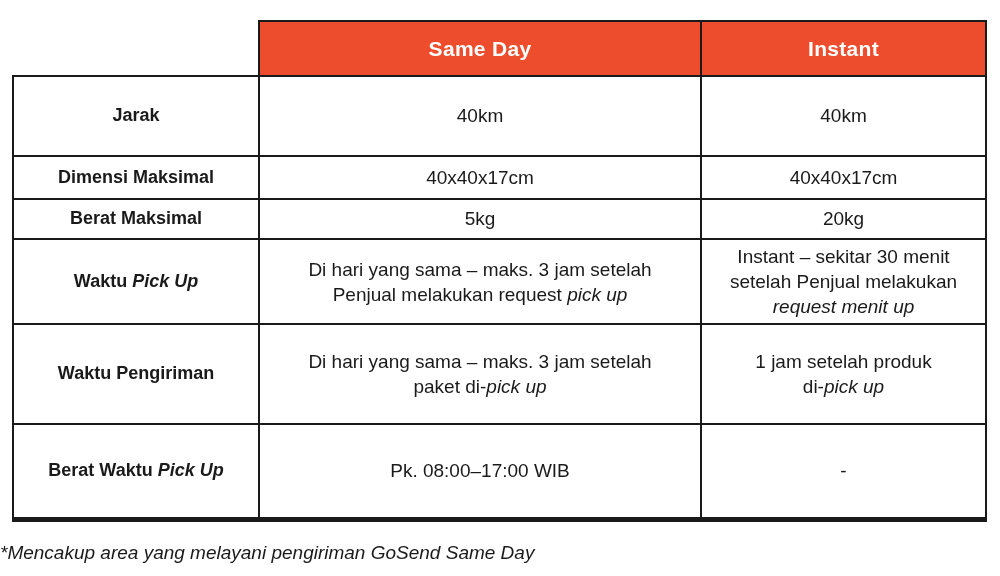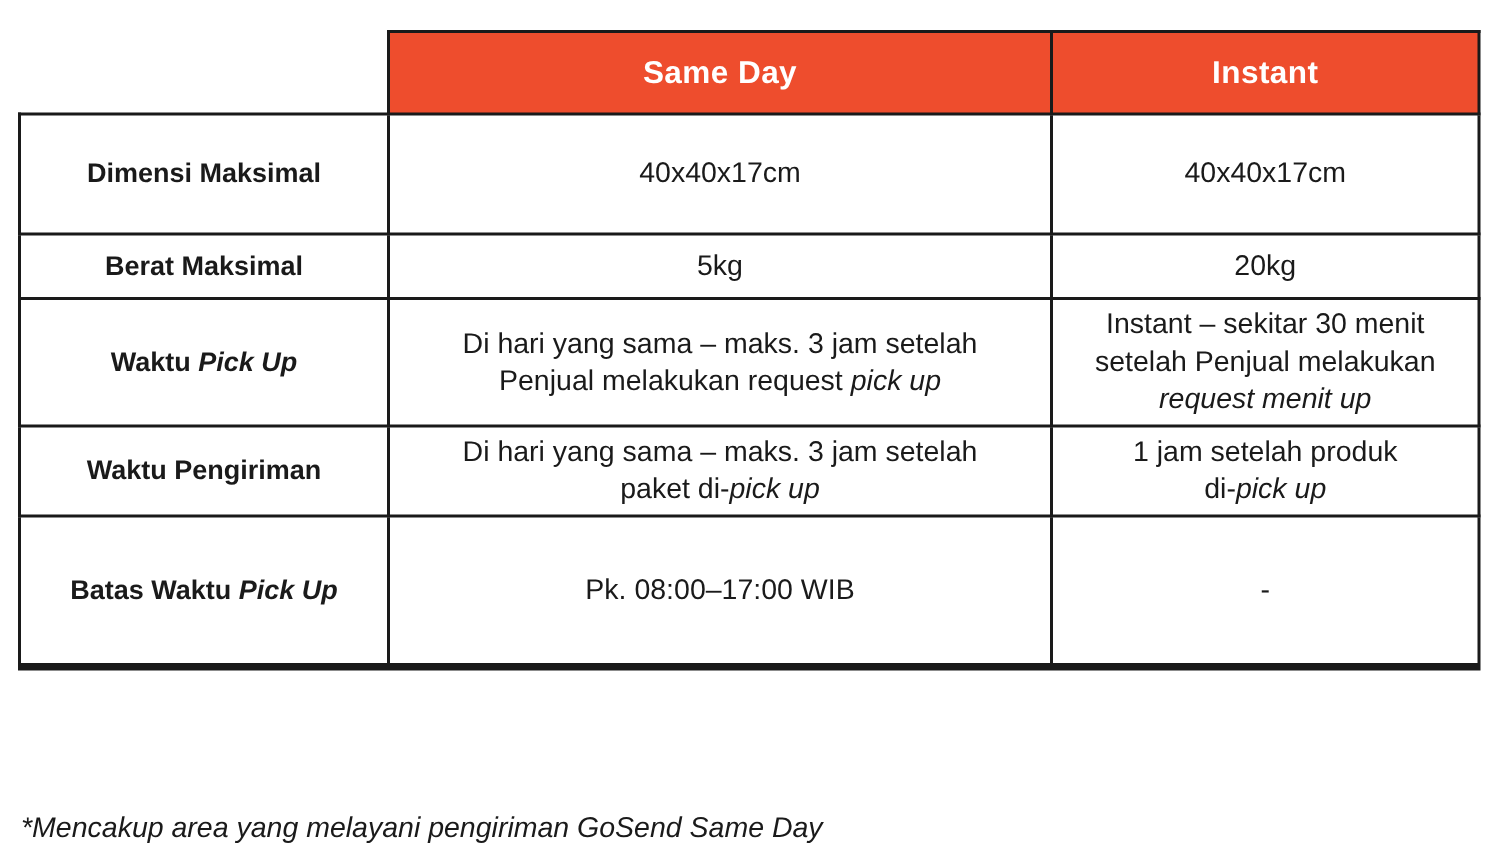--- a/index.html
+++ b/index.html
@@ -29,21 +29,21 @@
   tbody tr:nth-child(1) { height:80px; }
   tbody tr:nth-child(2) { height:43px; }
   tbody tr:nth-child(3) { height:40px; }
   tbody tr:nth-child(4) { height:49px; }
   tbody tr:nth-child(5) { height:100px; }
   tbody tr:nth-child(6) { height:95px;padding-left:48px; }
   tbody tr:nth-child(7) { height:47px; }
   tbody tr:last-child th, tbody tr:last-child td { border-bottom:5px solid var(--ink); }
   em { font-style:italic; }
   .footnote {
-    position:absolute; left:14px; top:542px;
+    position:absolute; left:0; top:542px;
     font-style:italic; font-size:19px; color:var(--ink);
   }
 </style>
 </head>
 <body>
 
 <table class="compare">
   <colgroup>
       <col class="c1">
       <col class="c2">
@@ -51,40 +51,45 @@
     </colgroup>
   <thead>
     <tr>
       <th class="corner"></th>
       <th class="col-h">Same Day</th>
       <th class="col-h">Instant</th>
     </tr>
   </thead>
   <tbody>
       <tr>
+        <th class="row-label"><span>Jarak</span></th>
+        <td><span>40km</span></td>
+        <td><span>40km</span></td>
+      </tr>
+      <tr>
         <th class="row-label"><span>Dimensi Maksimal</span></th>
         <td><span>40x40x17cm</span></td>
         <td><span>40x40x17cm</span></td>
       </tr>
       <tr>
         <th class="row-label"><span>Berat Maksimal</span></th>
         <td><span>5kg</span></td>
         <td><span>20kg</span></td>
       </tr>
       <tr>
         <th class="row-label"><span>Waktu </span><em>Pick Up</em></th>
         <td><span>Di hari yang sama – maks. 3 jam setelah</span><br><span>Penjual melakukan request </span><em>pick up</em></td>
         <td><span>Instant – sekitar 30 menit</span><br><span>setelah Penjual melakukan</span><br><em>request menit up</em></td>
       </tr>
       <tr>
         <th class="row-label"><span>Waktu Pengiriman</span></th>
         <td><span>Di hari yang sama – maks. 3 jam setelah</span><br><span>paket di-</span><em>pick up</em></td>
         <td><span>1 jam setelah produk</span><br><span>di-</span><em>pick up</em></td>
       </tr>
       <tr>
-        <th class="row-label"><span>Batas Waktu </span><em>Pick Up</em></th>
+        <th class="row-label"><span>Berat Waktu </span><em>Pick Up</em></th>
         <td><span>Pk. 08:00–17:00 WIB</span></td>
         <td><span>-</span></td>
       </tr>
     </tbody>
 </table>
 
 <div class="footnote">*Mencakup area yang melayani pengiriman GoSend Same Day</div>
 
 </body></html>

